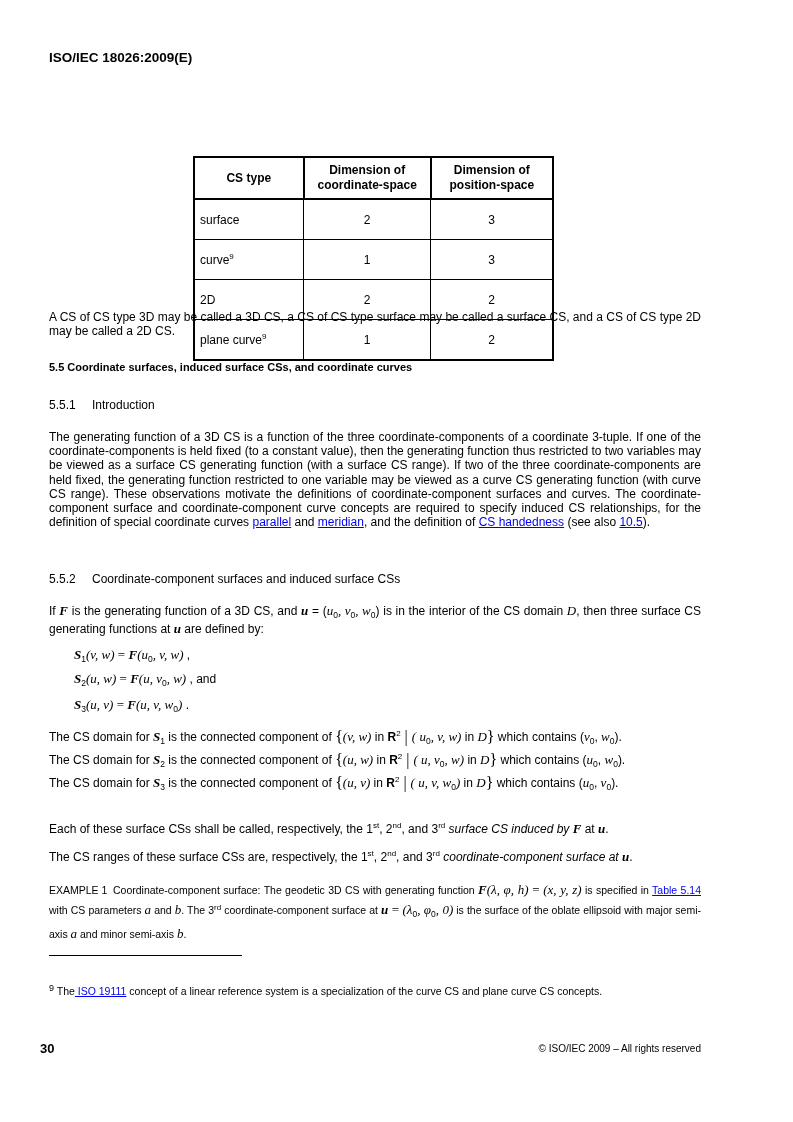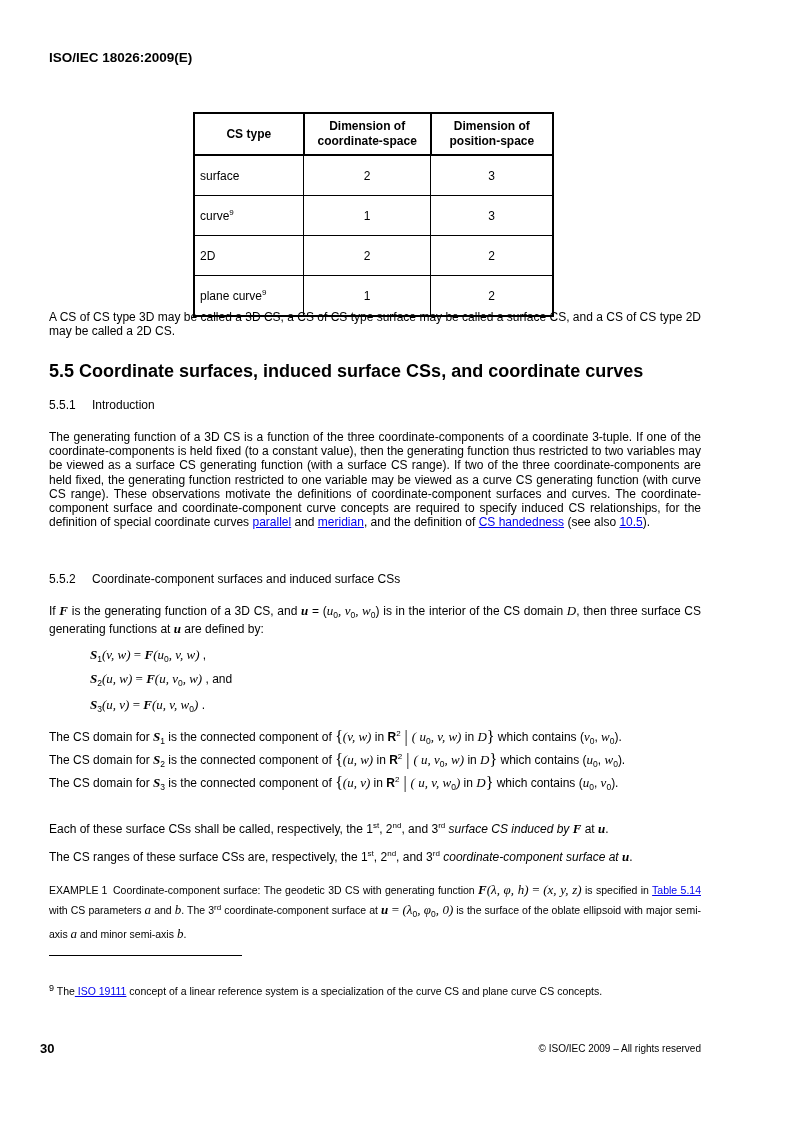--- a/index.html
+++ b/index.html
@@ -7,33 +7,33 @@
          font-family: "Liberation Sans", sans-serif; color: #000; }
   .abs { position: absolute; }
   .hdr { left: 49px; top: 50px; font-size: 13.5px; font-weight: bold; }
   table.cs { position: absolute; left: 193px; top: 112px; width: 361px;
              border-collapse: collapse; font-size: 12px; }
   table.cs th, table.cs td { border: 1px solid #000; }
   table.cs thead th { border: 2px solid #000; font-weight: bold; text-align: center;
                       height: 40px; padding: 0 3px; line-height: 15px; }
   table.cs td { height: 23px; padding: 8px 5px; }
   table.cs td.num { text-align: center; }
-  table.cs { border: 2px solid #000; }
+  table.cs { border: 2px solid #000; margin-top: 44px; }
   .col1 { width: 108px; } .col2 { width: 125px; } .col3 { width: 120px; }
   sup { font-size: 8px; line-height: 0; vertical-align: super; }
   .para { left: 49px; width: 652px; font-size: 12px; line-height: 14.2px; text-align: justify; }
-  .h2 { left: 49px; font-size: 18px; font-weight: bold; }
+  .h2 { left: 49px; font-size: 11px; font-weight: bold; }
   .h3 { left: 49px; font-size: 12px; font-weight: normal; }
   .h3 .num { display: inline-block; width: 43px; }
   a { color: #0000ee; text-decoration: underline; }
   .m { font-family: "Liberation Serif", serif; font-style: italic; font-size: 13px; }
   .mb { font-family: "Liberation Serif", serif; font-style: italic; font-weight: bold; font-size: 13px; }
   .mr { font-family: "Liberation Serif", serif; font-size: 13px; }
   .sub { font-size: 8.5px; vertical-align: -3px; font-style: normal; font-family: "Liberation Sans", sans-serif; }
-  .eq { left: 90px; font-size: 12px; }
+  .eq { left: 74px; font-size: 12px; }
   .br { font-family: "Liberation Serif", serif; font-size: 16px; vertical-align: -1px; }
   .ex { left: 49px; width: 652px; font-size: 10.5px; line-height: 20px; text-align: justify; }
   .fnrule { left: 49px; top: 955px; width: 193px; height: 0; border-top: 1px solid #000; }
   .fn { left: 49px; top: 985px; font-size: 10.5px; }
   .pgnum { left: 40px; top: 1041px; font-size: 13px; font-weight: bold; }
   .copy { right: 92px; top: 1043px; font-size: 10px; }
 </style>
 </head>
 <body>
 

